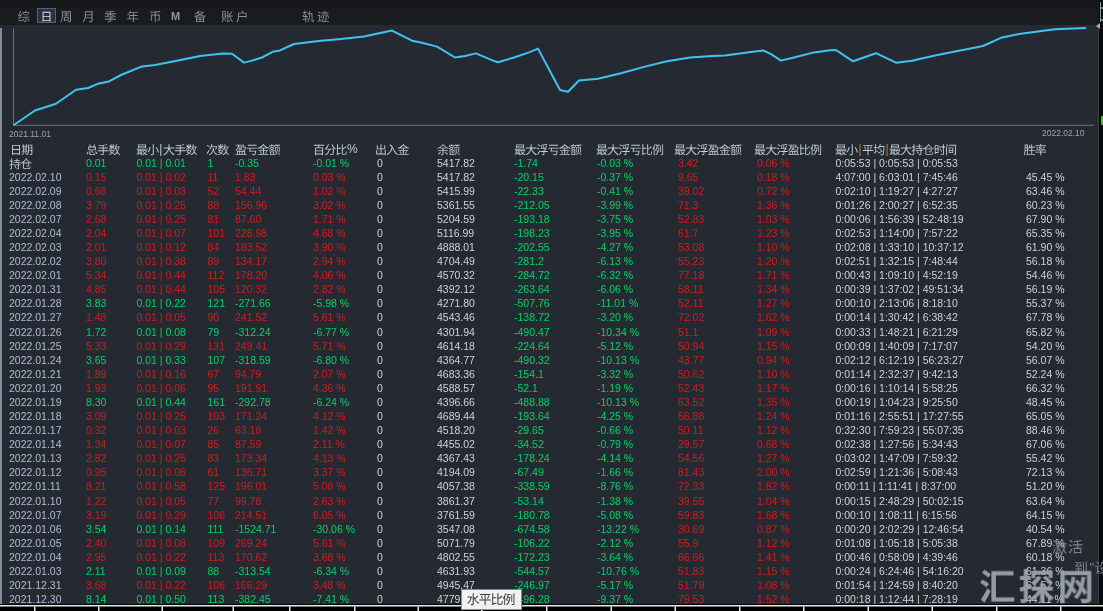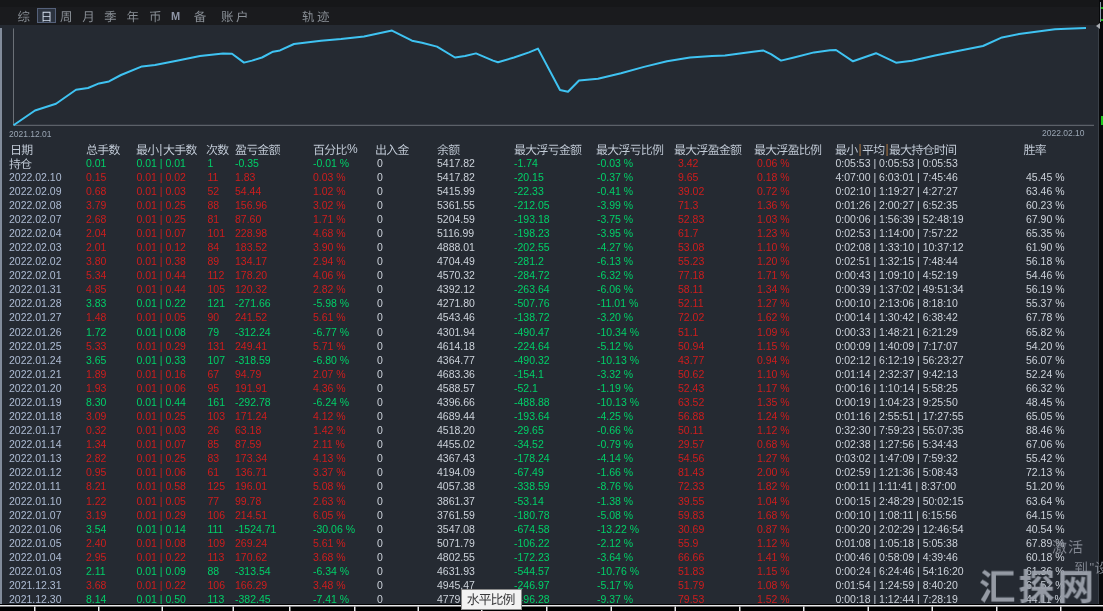--- a/index.html
+++ b/index.html
@@ -13,21 +13,21 @@
 <div class="abs" style="left:36.5px;top:8px;width:19px;height:15px;background:#2b323e;border:1px solid #55617a"></div>
 <div class="abs" style="left:171px;top:10px;font-size:11px;color:#8e95a5;font-weight:bold">M</div>
 <div class="abs" style="left:0;top:28px;width:2px;height:576px;background:#828c9b"></div>
 <div class="abs" style="left:1099px;top:0;width:4px;height:611px;background:#08090b"></div>
 <div class="abs" style="left:1098px;top:25px;width:1px;height:579px;background:#3a4048"></div>
 <div class="abs" style="left:1100px;top:2px;width:1px;height:20px;background:#8a95a5"></div>
 <div class="abs" style="left:1101px;top:7px;width:1.5px;height:2px;background:#1db11d"></div>
 <div class="abs" style="left:1101px;top:18.5px;width:1.5px;height:2px;background:#1db11d"></div>
 <div class="abs" style="left:1101px;top:116px;width:2px;height:9px;background:#1ecb1e"></div>
 <div class="abs" style="left:1095.5px;top:23px;width:0;height:0;border-right:4px solid #a9adb3;border-top:3px solid transparent;border-bottom:3px solid transparent"></div>
-<div class="abs" style="left:9px;top:128.6px;font-size:8.5px;color:#9aa6b4">2021.12.01</div>
+<div class="abs" style="left:9px;top:128.6px;font-size:8.5px;color:#9aa6b4">2021.11.01</div>
 <div class="abs" style="left:1042px;top:128px;font-size:8.5px;color:#9aa6b4">2022.02.10</div>
 <div class="r" style="top:155.58px"><span style="left:86px;color:#00cf68">0.01</span><span style="left:136.5px;color:#00cf68">0.01 | 0.01</span><span style="left:207.5px;color:#00cf68">1</span><span style="left:235px;color:#00cf68">-0.35</span><span style="left:313px;color:#00cf68">-0.01 %</span><span style="left:377px;color:#ccd2da">0</span><span style="left:437px;color:#ccd2da">5417.82</span><span style="left:514px;color:#00cf68">-1.74</span><span style="left:597px;color:#00cf68">-0.03 %</span><span style="left:678px;color:#cf1d1d">3.42</span><span style="left:757px;color:#cf1d1d">0.06 %</span><span style="left:835.5px;color:#ccd2da">0:05:53 | 0:05:53 | 0:05:53</span></div>
 <div class="r" style="top:169.66px"><span style="left:9px;color:#aebcd4">2022.02.10</span><span style="left:86px;color:#cf1d1d">0.15</span><span style="left:136.5px;color:#cf1d1d">0.01 | 0.02</span><span style="left:207.5px;color:#cf1d1d">11</span><span style="left:235px;color:#cf1d1d">1.83</span><span style="left:313px;color:#cf1d1d">0.03 %</span><span style="left:377px;color:#ccd2da">0</span><span style="left:437px;color:#ccd2da">5417.82</span><span style="left:514px;color:#00cf68">-20.15</span><span style="left:597px;color:#00cf68">-0.37 %</span><span style="left:678px;color:#cf1d1d">9.65</span><span style="left:757px;color:#cf1d1d">0.18 %</span><span style="left:835.5px;color:#ccd2da">4:07:00 | 6:03:01 | 7:45:46</span><span style="left:1026px;color:#ccd2da">45.45 %</span></div>
 <div class="r" style="top:183.74px"><span style="left:9px;color:#aebcd4">2022.02.09</span><span style="left:86px;color:#cf1d1d">0.68</span><span style="left:136.5px;color:#cf1d1d">0.01 | 0.03</span><span style="left:207.5px;color:#cf1d1d">52</span><span style="left:235px;color:#cf1d1d">54.44</span><span style="left:313px;color:#cf1d1d">1.02 %</span><span style="left:377px;color:#ccd2da">0</span><span style="left:437px;color:#ccd2da">5415.99</span><span style="left:514px;color:#00cf68">-22.33</span><span style="left:597px;color:#00cf68">-0.41 %</span><span style="left:678px;color:#cf1d1d">39.02</span><span style="left:757px;color:#cf1d1d">0.72 %</span><span style="left:835.5px;color:#ccd2da">0:02:10 | 1:19:27 | 4:27:27</span><span style="left:1026px;color:#ccd2da">63.46 %</span></div>
 <div class="r" style="top:197.82px"><span style="left:9px;color:#aebcd4">2022.02.08</span><span style="left:86px;color:#cf1d1d">3.79</span><span style="left:136.5px;color:#cf1d1d">0.01 | 0.25</span><span style="left:207.5px;color:#cf1d1d">88</span><span style="left:235px;color:#cf1d1d">156.96</span><span style="left:313px;color:#cf1d1d">3.02 %</span><span style="left:377px;color:#ccd2da">0</span><span style="left:437px;color:#ccd2da">5361.55</span><span style="left:514px;color:#00cf68">-212.05</span><span style="left:597px;color:#00cf68">-3.99 %</span><span style="left:678px;color:#cf1d1d">71.3</span><span style="left:757px;color:#cf1d1d">1.36 %</span><span style="left:835.5px;color:#ccd2da">0:01:26 | 2:00:27 | 6:52:35</span><span style="left:1026px;color:#ccd2da">60.23 %</span></div>
 <div class="r" style="top:211.90px"><span style="left:9px;color:#aebcd4">2022.02.07</span><span style="left:86px;color:#cf1d1d">2.68</span><span style="left:136.5px;color:#cf1d1d">0.01 | 0.25</span><span style="left:207.5px;color:#cf1d1d">81</span><span style="left:235px;color:#cf1d1d">87.60</span><span style="left:313px;color:#cf1d1d">1.71 %</span><span style="left:377px;color:#ccd2da">0</span><span style="left:437px;color:#ccd2da">5204.59</span><span style="left:514px;color:#00cf68">-193.18</span><span style="left:597px;color:#00cf68">-3.75 %</span><span style="left:678px;color:#cf1d1d">52.83</span><span style="left:757px;color:#cf1d1d">1.03 %</span><span style="left:835.5px;color:#ccd2da">0:00:06 | 1:56:39 | 52:48:19</span><span style="left:1026px;color:#ccd2da">67.90 %</span></div>
 <div class="r" style="top:225.98px"><span style="left:9px;color:#aebcd4">2022.02.04</span><span style="left:86px;color:#cf1d1d">2.04</span><span style="left:136.5px;color:#cf1d1d">0.01 | 0.07</span><span style="left:207.5px;color:#cf1d1d">101</span><span style="left:235px;color:#cf1d1d">228.98</span><span style="left:313px;color:#cf1d1d">4.68 %</span><span style="left:377px;color:#ccd2da">0</span><span style="left:437px;color:#ccd2da">5116.99</span><span style="left:514px;color:#00cf68">-198.23</span><span style="left:597px;color:#00cf68">-3.95 %</span><span style="left:678px;color:#cf1d1d">61.7</span><span style="left:757px;color:#cf1d1d">1.23 %</span><span style="left:835.5px;color:#ccd2da">0:02:53 | 1:14:00 | 7:57:22</span><span style="left:1026px;color:#ccd2da">65.35 %</span></div>
 <div class="r" style="top:240.06px"><span style="left:9px;color:#aebcd4">2022.02.03</span><span style="left:86px;color:#cf1d1d">2.01</span><span style="left:136.5px;color:#cf1d1d">0.01 | 0.12</span><span style="left:207.5px;color:#cf1d1d">84</span><span style="left:235px;color:#cf1d1d">183.52</span><span style="left:313px;color:#cf1d1d">3.90 %</span><span style="left:377px;color:#ccd2da">0</span><span style="left:437px;color:#ccd2da">4888.01</span><span style="left:514px;color:#00cf68">-202.55</span><span style="left:597px;color:#00cf68">-4.27 %</span><span style="left:678px;color:#cf1d1d">53.08</span><span style="left:757px;color:#cf1d1d">1.10 %</span><span style="left:835.5px;color:#ccd2da">0:02:08 | 1:33:10 | 10:37:12</span><span style="left:1026px;color:#ccd2da">61.90 %</span></div>
 <div class="r" style="top:254.14px"><span style="left:9px;color:#aebcd4">2022.02.02</span><span style="left:86px;color:#cf1d1d">3.80</span><span style="left:136.5px;color:#cf1d1d">0.01 | 0.38</span><span style="left:207.5px;color:#cf1d1d">89</span><span style="left:235px;color:#cf1d1d">134.17</span><span style="left:313px;color:#cf1d1d">2.94 %</span><span style="left:377px;color:#ccd2da">0</span><span style="left:437px;color:#ccd2da">4704.49</span><span style="left:514px;color:#00cf68">-281.2</span><span style="left:597px;color:#00cf68">-6.13 %</span><span style="left:678px;color:#cf1d1d">55.23</span><span style="left:757px;color:#cf1d1d">1.20 %</span><span style="left:835.5px;color:#ccd2da">0:02:51 | 1:32:15 | 7:48:44</span><span style="left:1026px;color:#ccd2da">56.18 %</span></div>
 <div class="r" style="top:268.22px"><span style="left:9px;color:#aebcd4">2022.02.01</span><span style="left:86px;color:#cf1d1d">5.34</span><span style="left:136.5px;color:#cf1d1d">0.01 | 0.44</span><span style="left:207.5px;color:#cf1d1d">112</span><span style="left:235px;color:#cf1d1d">178.20</span><span style="left:313px;color:#cf1d1d">4.06 %</span><span style="left:377px;color:#ccd2da">0</span><span style="left:437px;color:#ccd2da">4570.32</span><span style="left:514px;color:#00cf68">-284.72</span><span style="left:597px;color:#00cf68">-6.32 %</span><span style="left:678px;color:#cf1d1d">77.18</span><span style="left:757px;color:#cf1d1d">1.71 %</span><span style="left:835.5px;color:#ccd2da">0:00:43 | 1:09:10 | 4:52:19</span><span style="left:1026px;color:#ccd2da">54.46 %</span></div>

